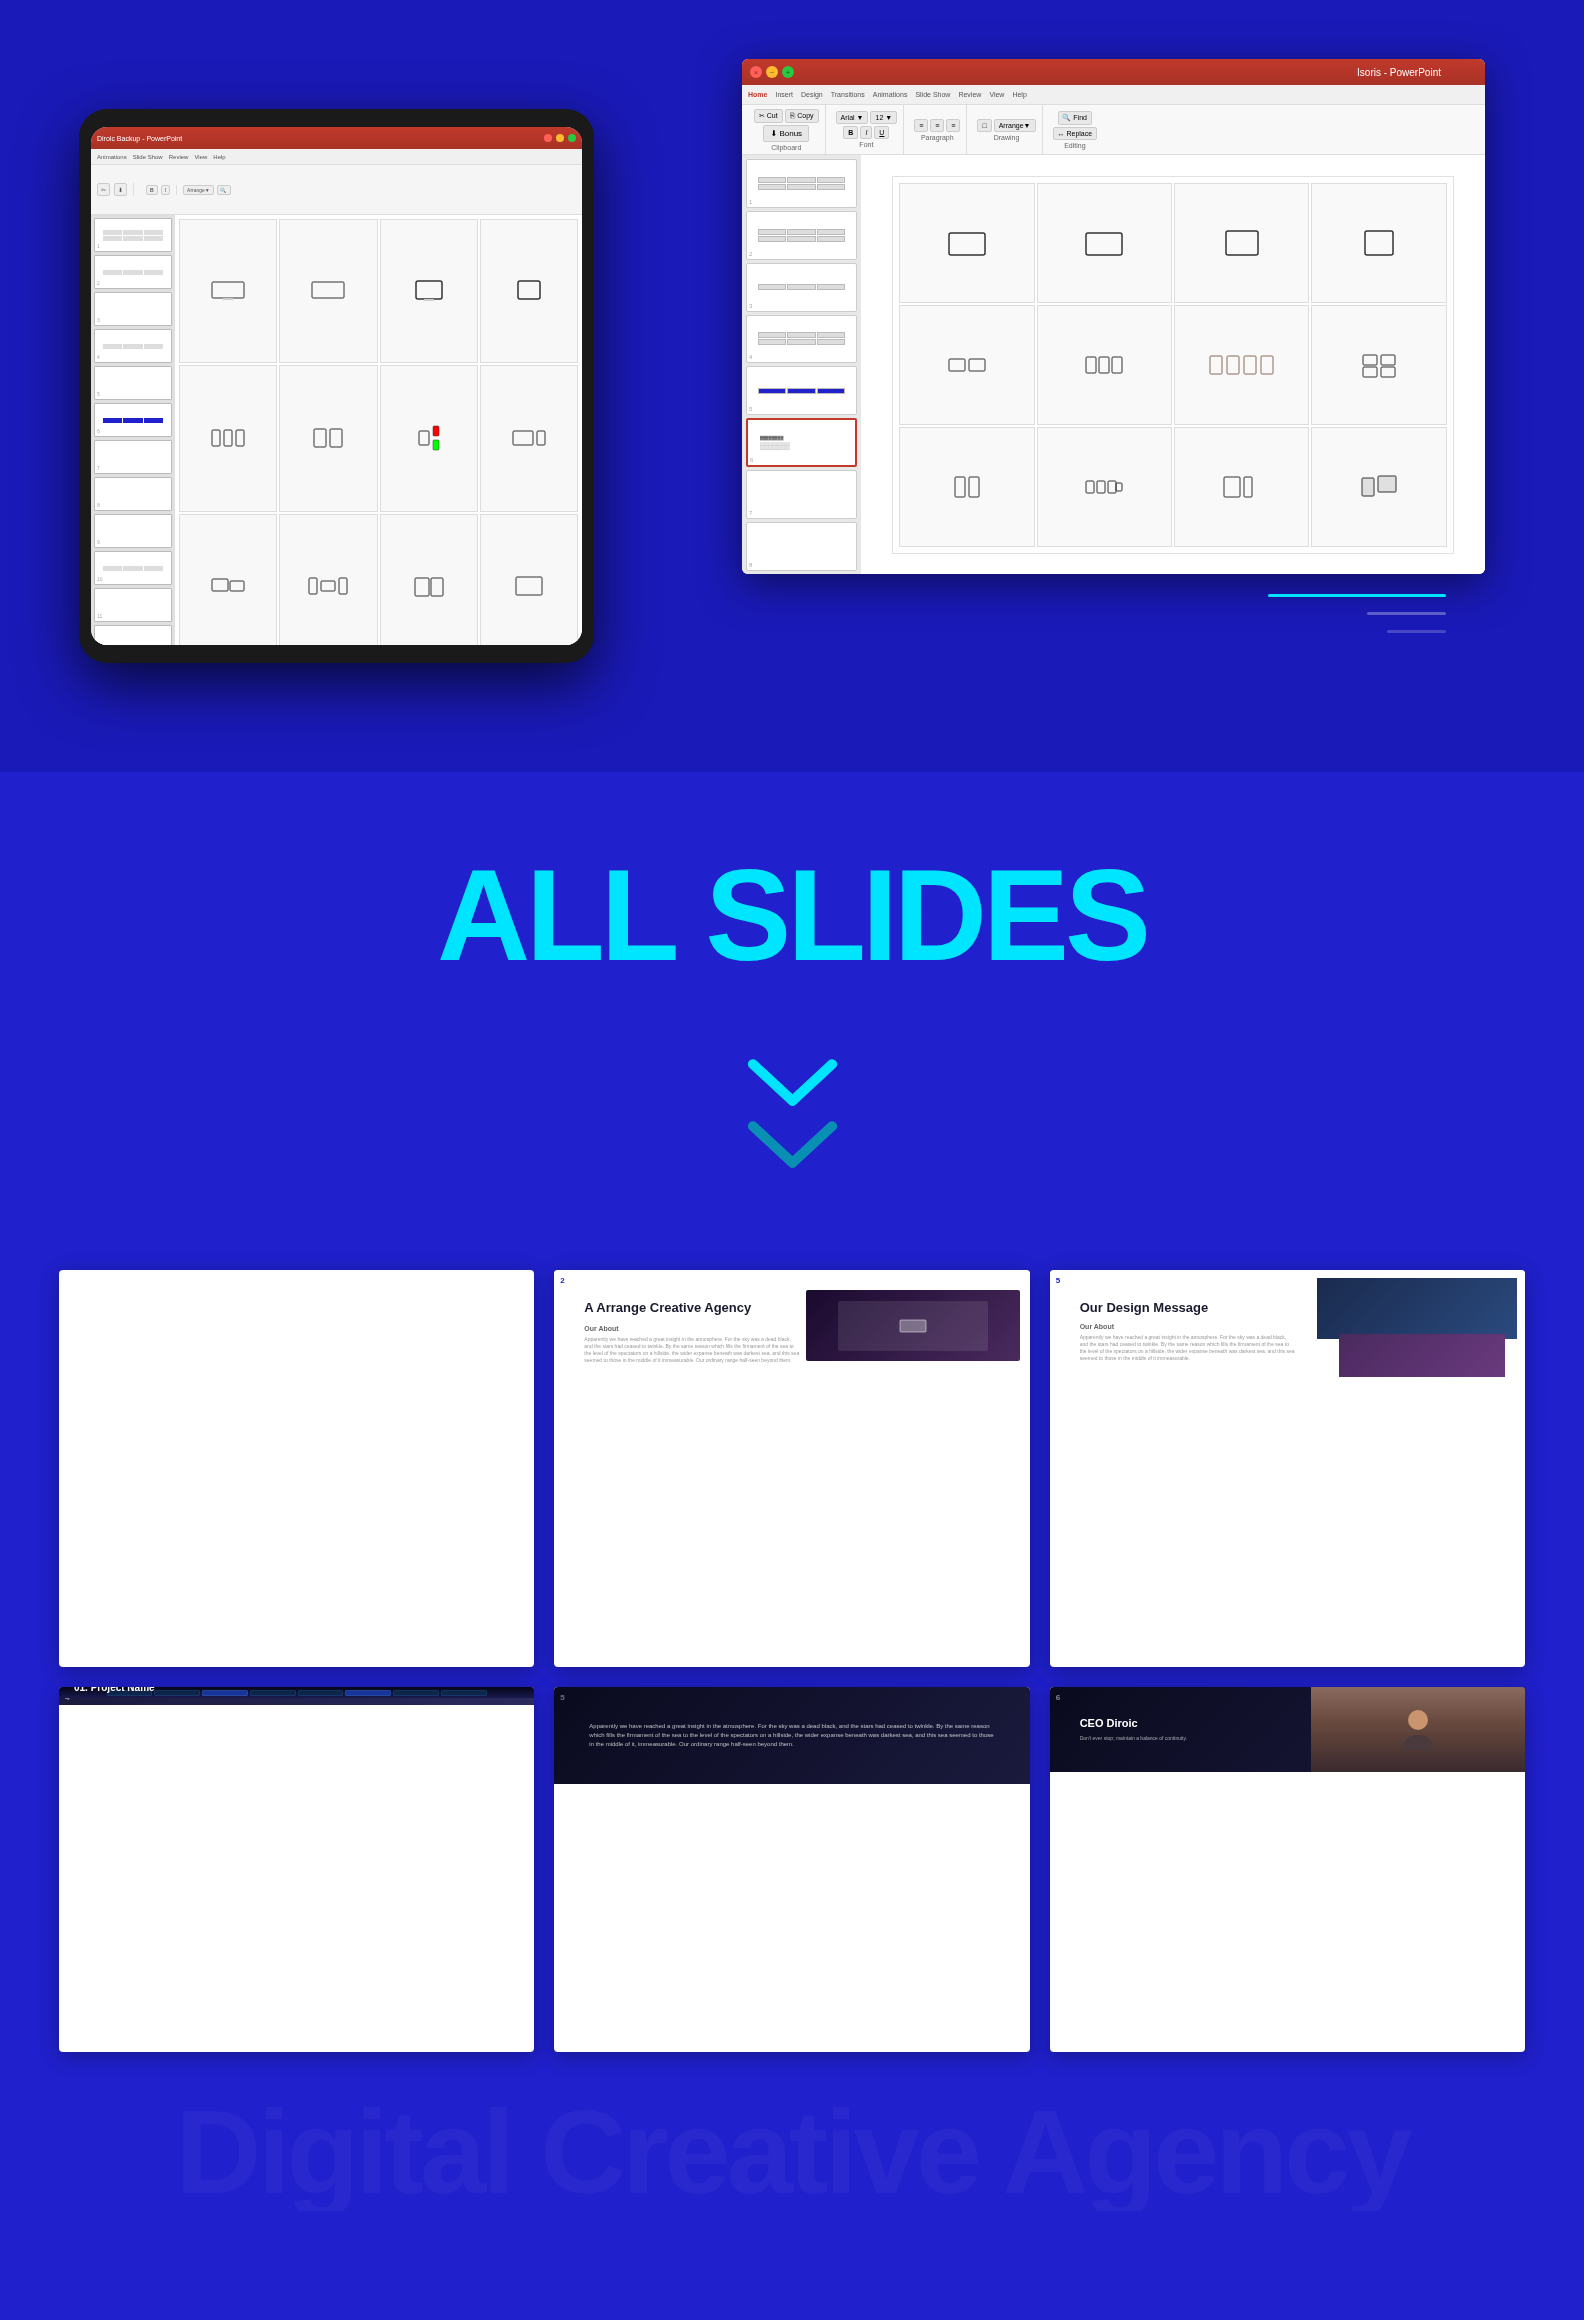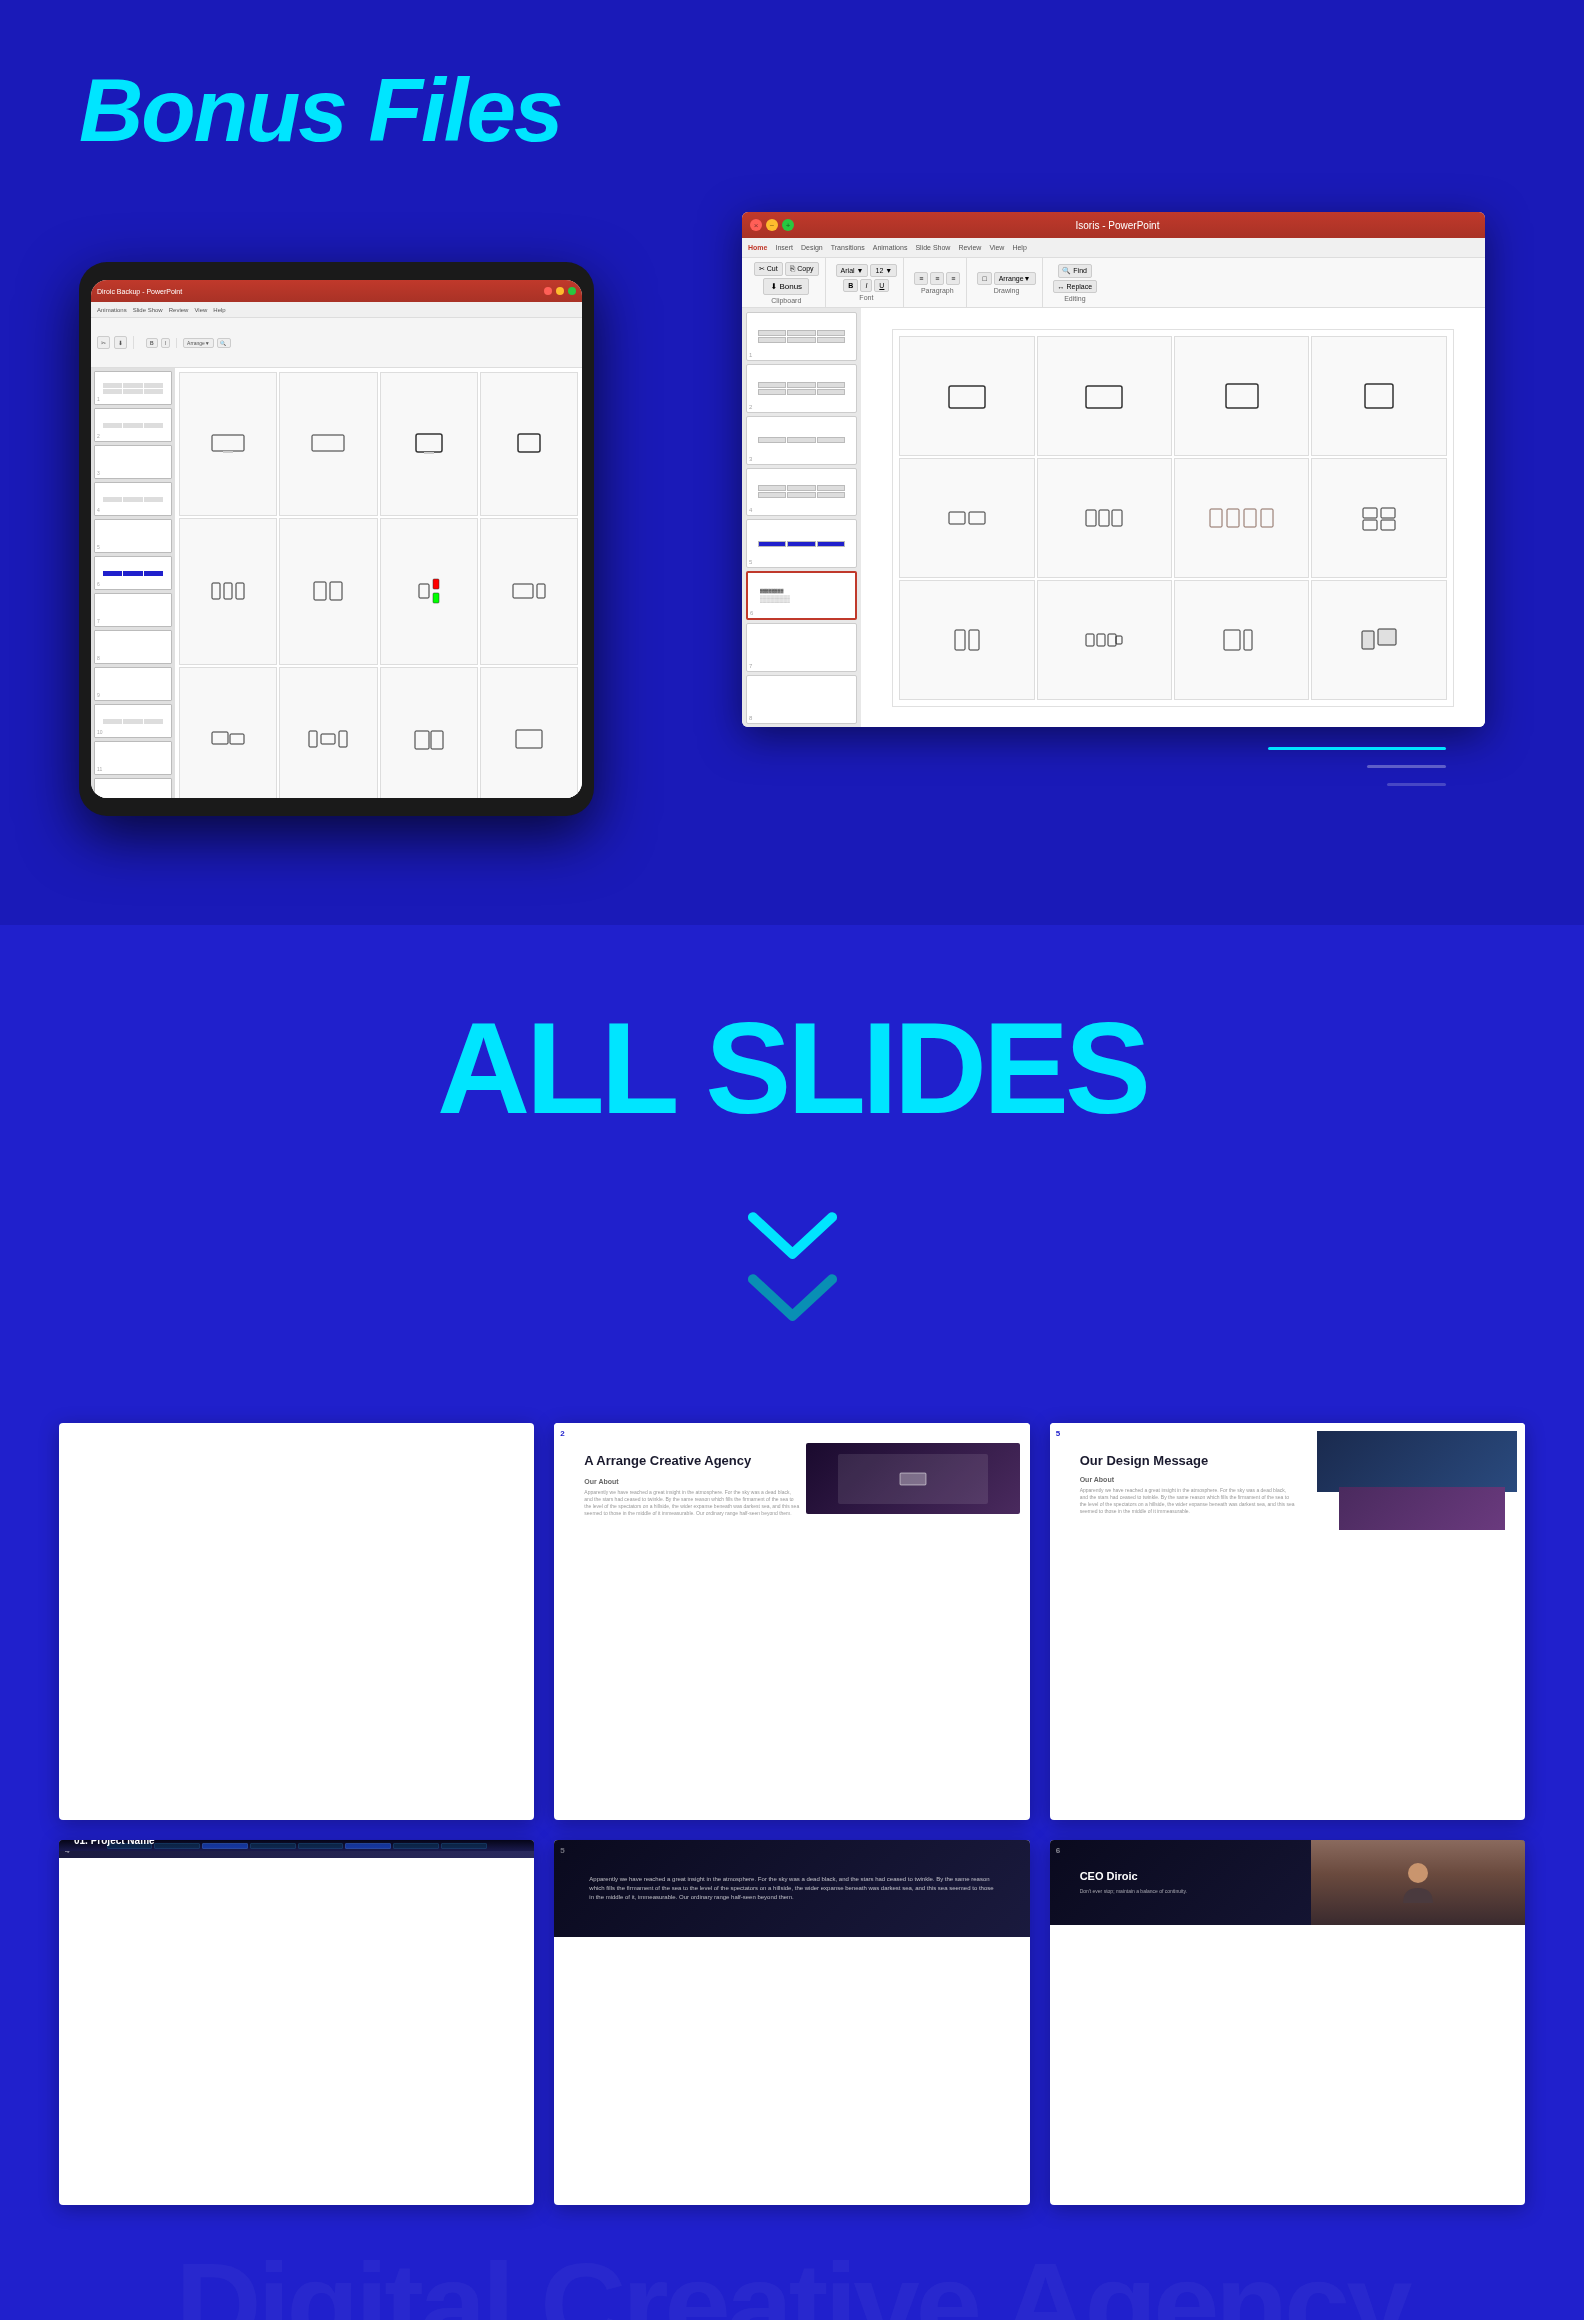--- a/index.html
+++ b/index.html
@@ -48,21 +48,21 @@
       height: 26px;
       background: linear-gradient(to bottom, #c0392b, #a93226);
       display: flex;
       align-items: center;
       justify-content: space-between;
       padding: 0 8px;
     }
     .ppt-titlebar-title {
       color: white;
       font-size: 10px;
-      text-align: center;
+      text-align: right;
       flex: 1;
     }
     .ppt-controls {
       display: flex;
       gap: 4px;
     }
     .ppt-ctrl-btn {
       width: 12px;
       height: 12px;
       border-radius: 50%;
@@ -530,21 +530,20 @@
       background: linear-gradient(180deg, #8a6a5e 0%, #6a4a3e 40%, #3a2a2e 100%);
       display: flex;
       align-items: center;
       justify-content: center;
     }
   </style>
 </head>
 <body>
 
 <div class="bonus-section">
-  <h1 class="bonus-title">Bonus Files</h1>
 
   <div class="mockup-area">
 
     <div class="ppt-window">
       <div class="ppt-titlebar">
         <div class="ppt-controls">
           <div class="ppt-ctrl-btn close">×</div>
           <div class="ppt-ctrl-btn min">−</div>
           <div class="ppt-ctrl-btn max">+</div>
         </div>

